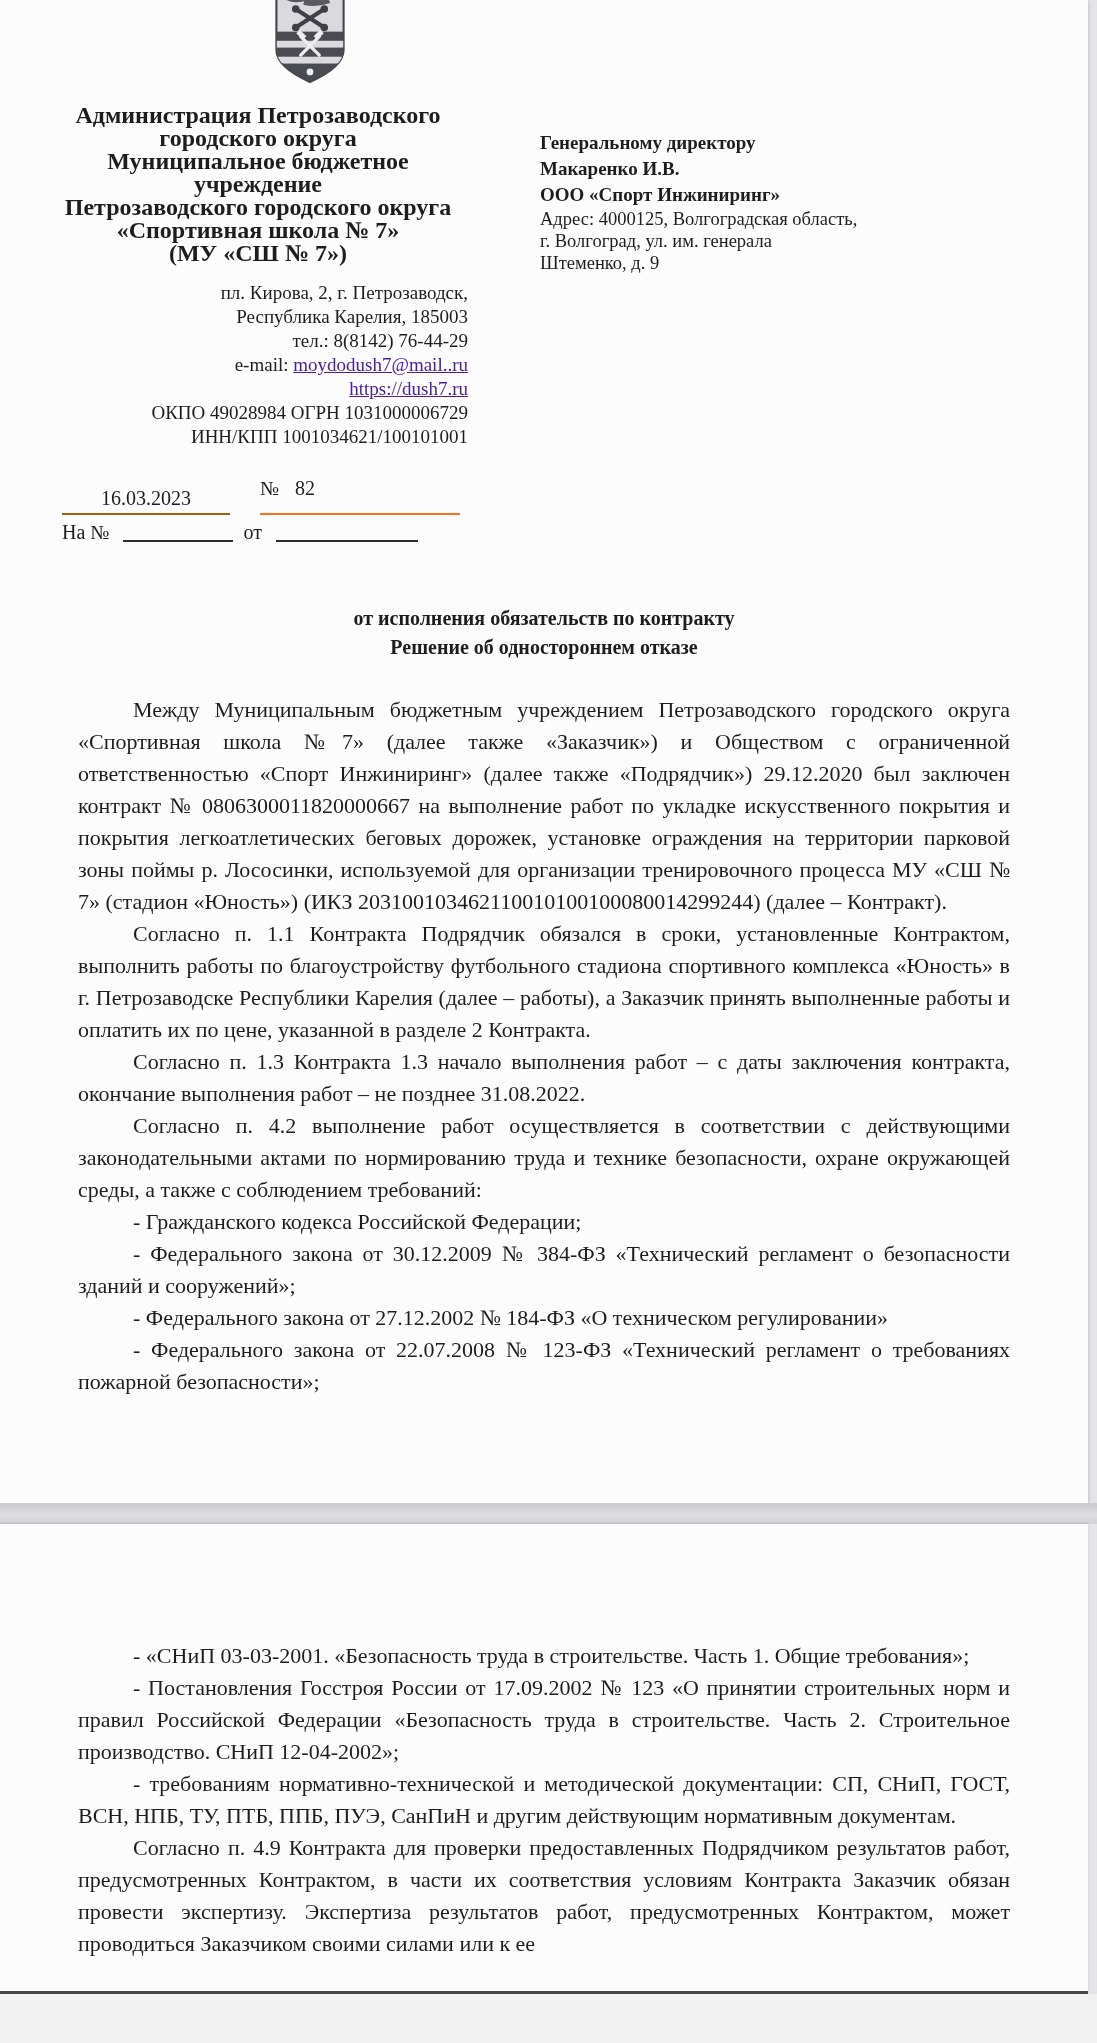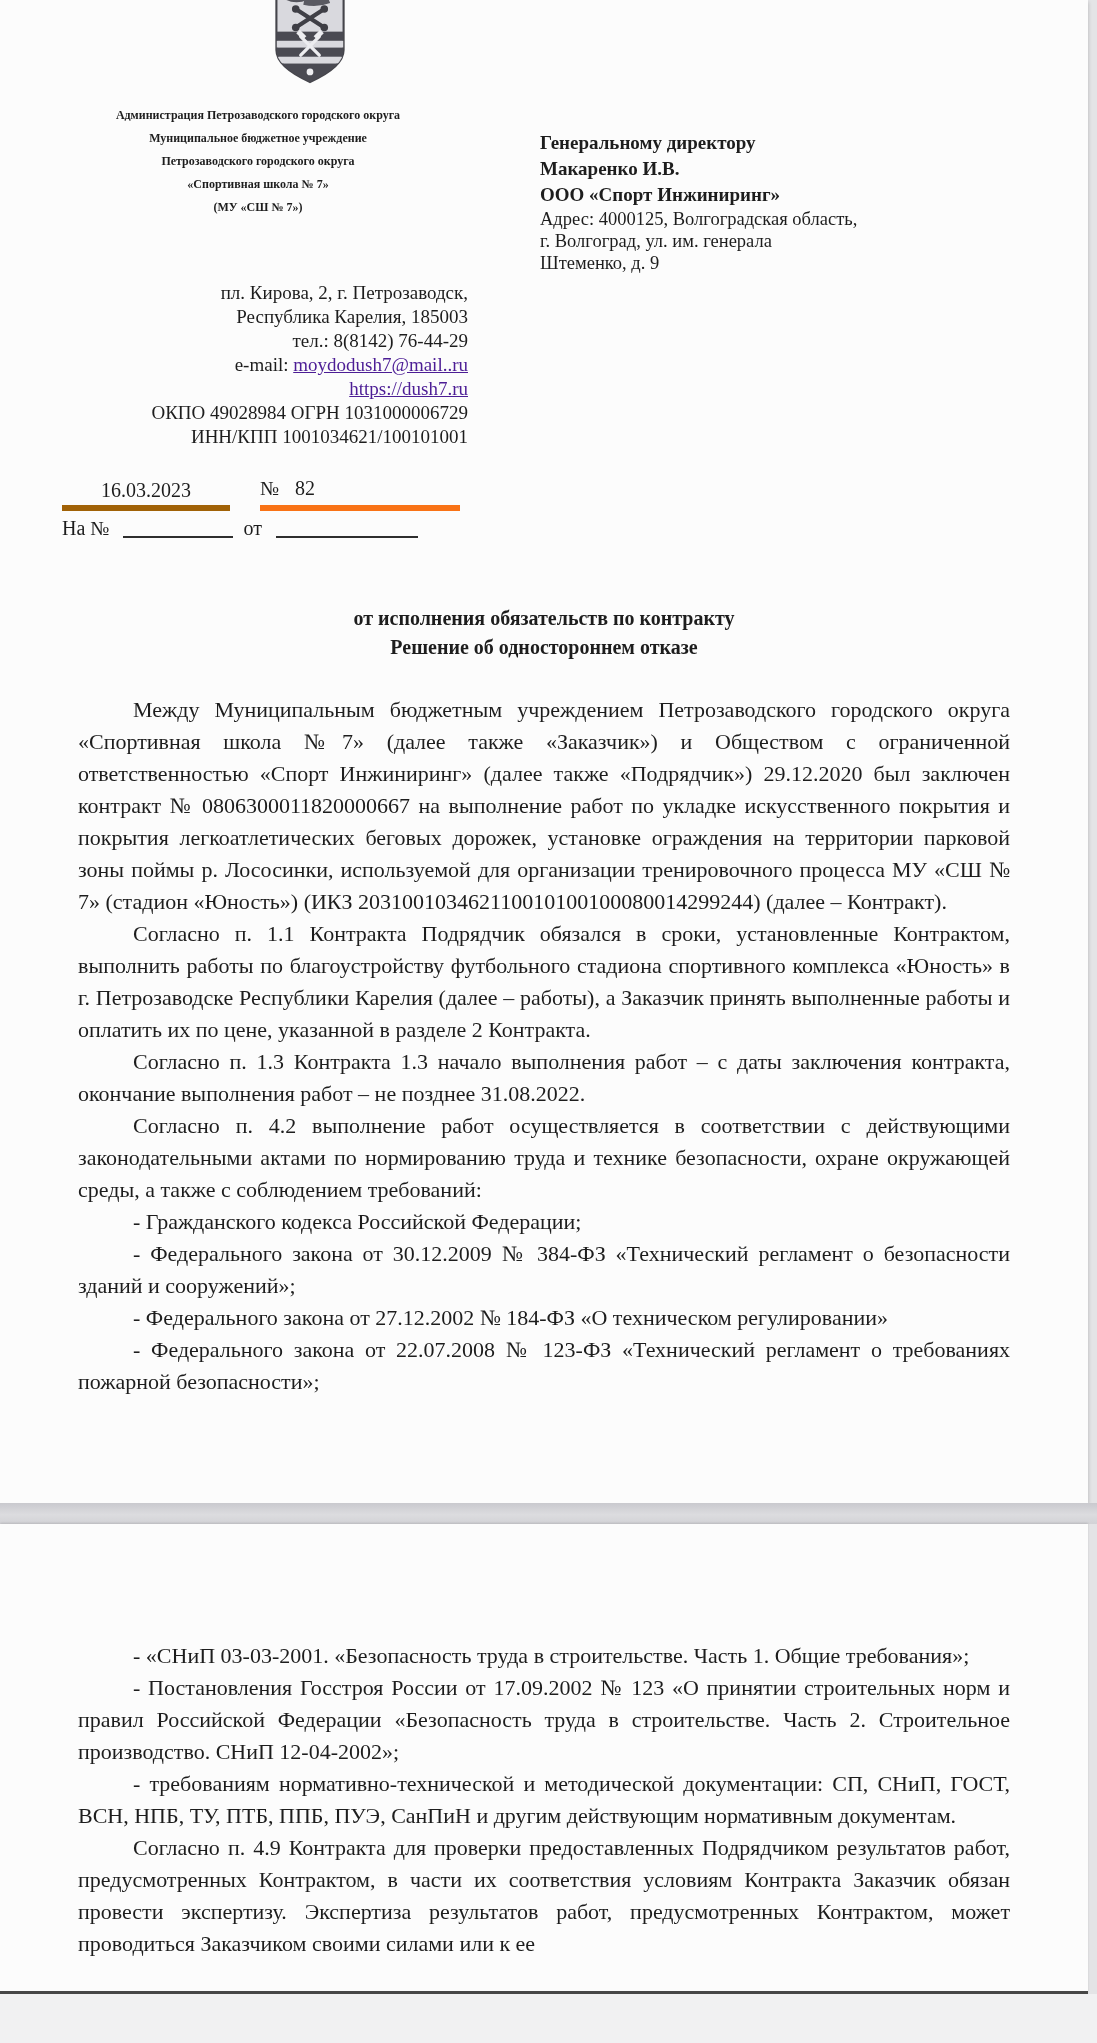--- a/index.html
+++ b/index.html
@@ -12,33 +12,33 @@
   }
   .page1 { top:0; height:1503px; overflow:hidden; box-shadow:0 2px 4px rgba(0,0,0,.22); }
   .page2 { top:1524px; height:467px; overflow:hidden; border-bottom:3px solid #474747; box-shadow:0 -1px 2px rgba(0,0,0,.12); }
   .page-gap { position:absolute; top:1503px; left:0; width:1097px; height:21px;
     background:linear-gradient(#c9c9ce, #dcdcdf 55%, #d2d2d6); }
   .bottom-strip { position:absolute; top:1994px; left:0; width:1097px; height:49px; background:#f1f1f2; }
 
   .crest { position:absolute; top:-26px; left:268px; width:84px; height:122px; }
 
   .sender-org { position:absolute; top:104px; left:48px; width:420px; text-align:center;
-    font-weight:bold; font-size:12px; line-height:23px; }
+    font-weight:bold; font-size:24px; line-height:23px; }
   .sender-addr { position:absolute; top:281px; left:48px; width:420px; text-align:right;
     font-size:19px; line-height:24px; }
   .u { color:#4c1d95; text-decoration:underline; }
 
   .recipient { position:absolute; top:130px; left:540px; width:455px; text-align:left; }
   .recipient .r-bold { font-weight:bold; font-size:19px; line-height:26px; }
   .recipient .r-addr { font-size:18.5px; line-height:22px; }
 
   .ref { position:absolute; top:477px; left:62px; font-size:20px; }
   .ref-row1 { display:flex; align-items:flex-end; }
-  .date-cell { width:168px; text-align:center; border-bottom:6px solid #a16207; padding-bottom:3px; }
-  .no-cell { margin-left:30px; width:200px; border-bottom:6px solid #f97316; padding-bottom:5px; }
+  .date-cell { width:168px; text-align:center; border-bottom:2px solid #a16207; padding-bottom:3px; }
+  .no-cell { margin-left:30px; width:200px; border-bottom:2px solid #f97316; padding-bottom:13px; }
   .num-sign { margin-right:16px; }
   .ref-row2 { display:flex; align-items:flex-end; margin-top:5px; }
   .blank { border-bottom:2px solid #2e2e2e; height:20px; }
   .blank1 { width:110px; margin:0 10px 2px 14px; }
   .blank2 { width:142px; margin:0 0 2px 14px; }
 
   .doc-title { position:absolute; top:604px; left:78px; width:932px; text-align:center;
     font-weight:bold; font-size:20px; line-height:29px; }
 
   .body1 { position:absolute; top:694px; left:78px; width:932px;

